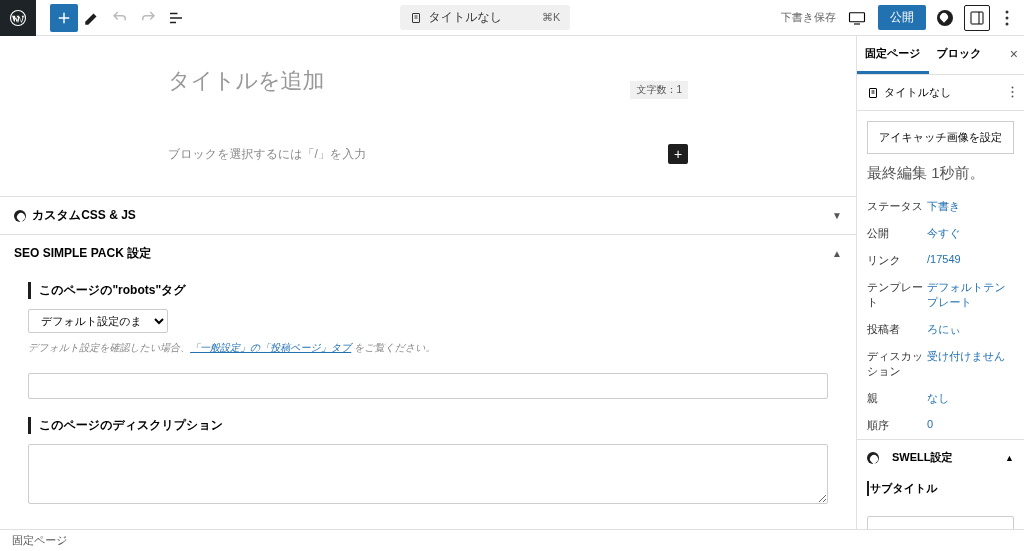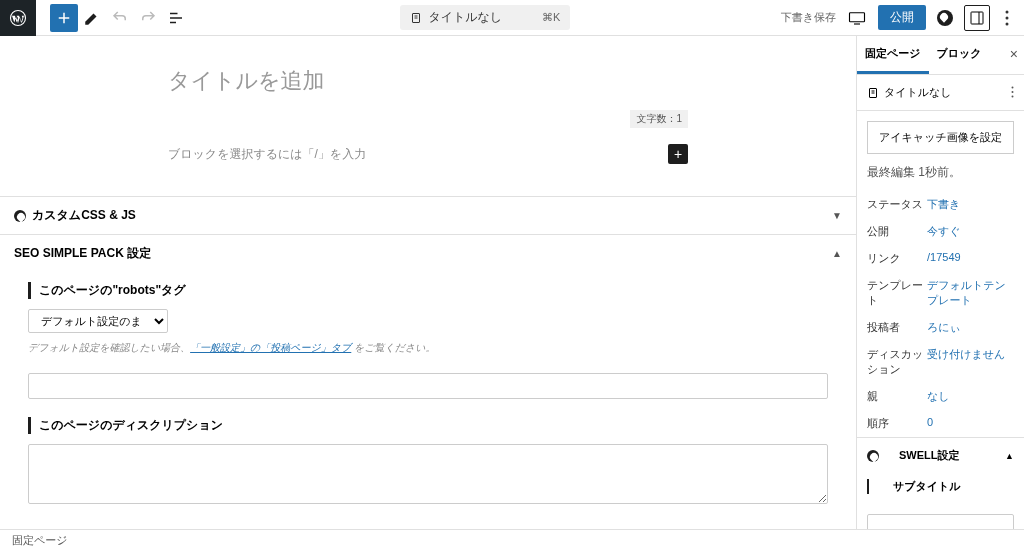--- a/index.html
+++ b/index.html
@@ -27,21 +27,21 @@
 .more-btn { width: 18px; display: flex; align-items: center; justify-content: center; cursor: pointer; }
 
 
 .main { display: flex; height: calc(100% - 36px - 22px); }
 .editor { flex: 1; overflow-y: auto; }
 .sidebar { width: 168px; border-left: 1px solid #e0e0e0; overflow-y: auto; font-size: 11px; }
 
 
 .title-area { max-width: 520px; margin: 30px auto 0; position: relative; }
 .page-title { font-size: 22px; color: #999; font-weight: 400; }
-.char-count { position: absolute; right: 0; top: 44px; background: #f0f0f0; padding: 2px 6px; font-size: 10px; color: #555; }
+.char-count { position: absolute; right: 0; top: 15px; background: #f0f0f0; padding: 2px 6px; font-size: 10px; color: #555; }
 .block-prompt { max-width: 520px; margin: 48px auto 0; display: flex; align-items: center; justify-content: space-between; }
 .block-prompt-text { color: #888; font-size: 12px; }
 .block-add { width: 20px; height: 20px; background: #1e1e1e; color: #fff; display: flex; align-items: center; justify-content: center; border-radius: 2px; cursor: pointer; font-size: 14px; }
 
 .panel { border-top: 1px solid #e0e0e0; margin-top: 32px; }
 .panel-header { padding: 10px 14px; font-size: 12px; font-weight: 600; display: flex; align-items: center; justify-content: space-between; cursor: pointer; gap: 12px; }
 .panel-header .arrow { font-size: 10px; color: #555; }
 .panel-body { padding: 10px 28px 16px; }
 .field-group { margin-bottom: 18px; }
 .field-label { font-size: 12px; font-weight: 600; border-left: 3px solid #1e1e1e; padding-left: 8px; margin-bottom: 10px; }
@@ -54,28 +54,28 @@
 
 .sb-tabs { display: flex; border-bottom: 1px solid #e0e0e0; position: relative; }
 .sb-tab { padding: 10px 8px; font-size: 11px; font-weight: 600; cursor: pointer; }
 .sb-tab.active { border-bottom: 3px solid #2271b1; }
 .sb-close { position: absolute; right: 6px; top: 10px; cursor: pointer; font-size: 14px; color: #555; }
 .sb-page-title { display: flex; align-items: center; justify-content: space-between; padding: 10px 10px; border-bottom: 1px solid #e0e0e0; }
 .sb-page-title-left { display: flex; align-items: center; gap: 5px; font-size: 11px; }
 .sb-featured-btn { margin: 10px; padding: 8px 0; text-align: center; border: 1px solid #ccc; font-size: 11px; cursor: pointer; }
 .sb-excerpt { padding: 0 10px 8px; }
 .sb-excerpt a { color: #2271b1; font-size: 11px; text-decoration: underline; }
-.sb-lastedit { padding: 0 10px 10px; font-size: 12px; color: #555; }
+.sb-lastedit { padding: 0 10px 10px; font-size: 15px; color: #555; }
 .sb-row { display: flex; padding: 6px 10px; font-size: 11px; }
 .sb-row-label { width: 60px; color: #333; }
 .sb-row-value { color: #2271b1; cursor: pointer; flex: 1; }
 .sb-section { border-top: 1px solid #e0e0e0; }
 .sb-section-header { padding: 10px; font-size: 11px; font-weight: 600; display: flex; align-items: center; justify-content: space-between; cursor: pointer; }
 .sb-section-body { padding: 0 10px 10px; }
-.sb-field-label { font-size: 11px; font-weight: 600; border-left: 2px solid #1e1e1e; padding-left: 24px; margin-bottom: 20px; margin-top: 6px; }
+.sb-field-label { font-size: 11px; font-weight: 600; border-left: 2px solid #1e1e1e; padding-left: 1px; margin-bottom: 20px; margin-top: 6px; }
 .sb-input { width: 100%; padding: 4px 6px; font-size: 11px; border: 1px solid #ccc; border-radius: 2px; }
 
 
 .footer { position: absolute; bottom: 0; left: 0; right: 0; height: 22px; border-top: 1px solid #e0e0e0; padding: 0 12px; font-size: 11px; color: #555; display: flex; align-items: center; background: #fff; }
 
 .swell-dot { width: 16px; height: 16px; background: #1e1e1e; border-radius: 50%; position: relative; }
 .swell-dot::after { content: ""; position: absolute; width: 8px; height: 8px; background: #fff; border-radius: 50% 50% 50% 0; top: 3px; left: 3px; transform: rotate(-45deg); }
 </style>
 </head>
 <body>
@@ -257,21 +257,21 @@
         <div class="sb-row-label">親</div>
         <div class="sb-row-value">なし</div>
       </div>
     <div class="sb-row">
         <div class="sb-row-label">順序</div>
         <div class="sb-row-value">0</div>
       </div>
 
     <div class="sb-section">
       <div class="sb-section-header">
-        <span style="display:flex;align-items:center;gap:20px;text-align:right;">
+        <span style="display:flex;align-items:center;gap:13px;text-align:right;">
             <span class="swell-dot" style="width:12px;height:12px;"></span>
             <span>SWELL設定</span>
           </span>
         <span style="font-size:9px;">▲</span>
       </div>
       <div class="sb-section-body">
         <div class="sb-field-label">サブタイトル</div>
         <input class="sb-input" style="">
         
         

